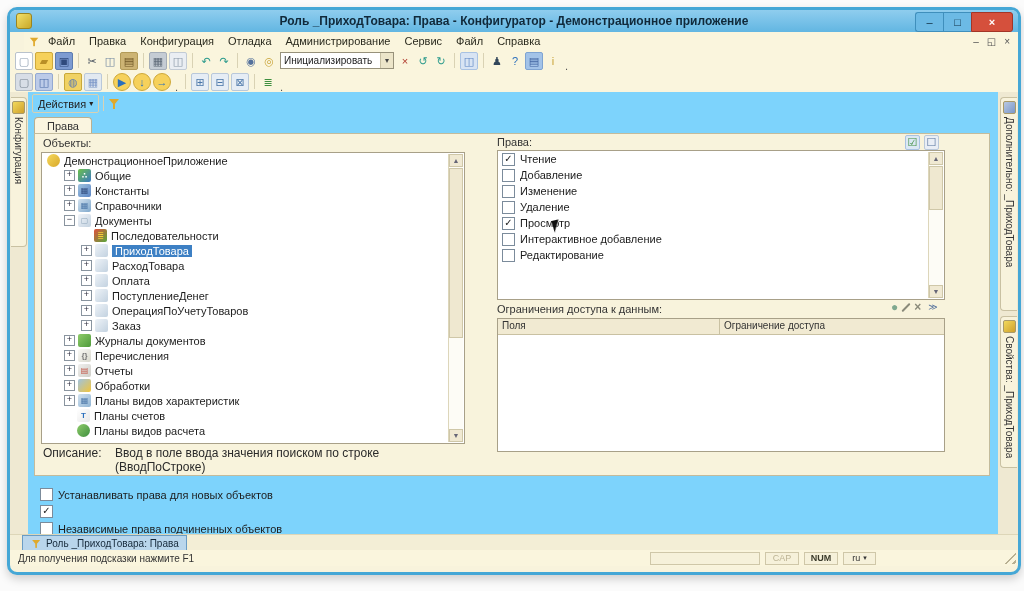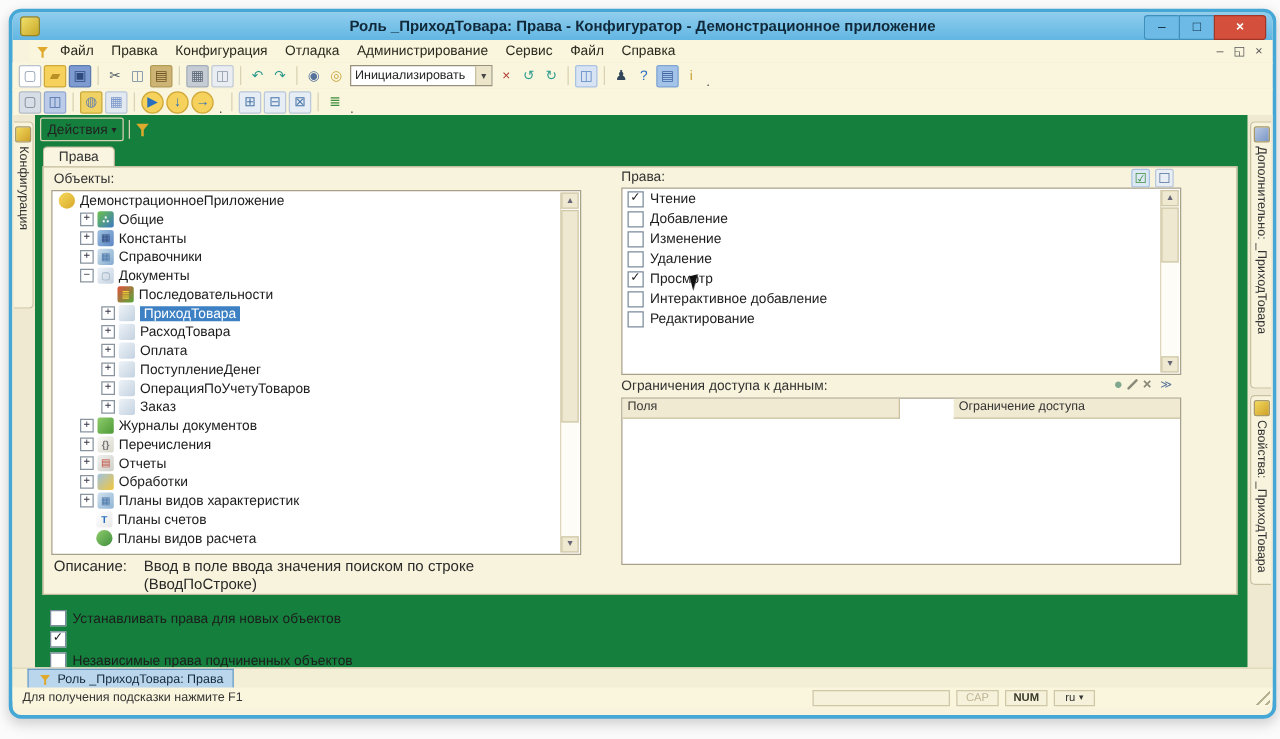--- a/index.html
+++ b/index.html
@@ -29,21 +29,21 @@
   
   .main{left:0;top:82px;right:0;height:442px;background:#f3eed6;}
   .strip{top:0;bottom:0;background:#efe9d2;}
   .lstrip{left:0;width:18px;} .rstrip{right:0;width:20px;}
   .vtab{display:flex;flex-direction:column;align-items:center;padding-top:3px;background:#f8f3dc;border:1px solid #c9c1a2;font-size:10px;color:#333;box-sizing:border-box;}
   .vtab span.vlabel{writing-mode:vertical-rl;margin-top:3px;white-space:nowrap;overflow:hidden;}
   .vtab .mini{width:11px;height:11px;border-radius:2px;flex:none;}
   .vtab-left{left:1px;top:5px;width:16px;height:150px;border-left:none;border-radius:0 4px 4px 0;}
   .vtab-r1{left:2px;top:5px;width:17px;height:214px;border-right:none;border-radius:4px 0 0 4px;}
   .vtab-r2{left:2px;top:224px;width:17px;height:152px;border-right:none;border-radius:4px 0 0 4px;}
-  .doc{left:18px;right:20px;top:0;bottom:0;background:#15803d;}
+  .doc{left:18px;right:20px;top:0;bottom:0;background:#7dd3fc;}
   
   .actions-row{left:4px;top:2px;height:19px;display:flex;align-items:center;gap:4px;}
   .actions-btn{display:inline-flex;align-items:center;gap:3px;height:17px;padding:0 5px;font-size:11px;color:#222;background:transparent;border:1px solid #d8d1b2;border-radius:2px;}
   .funnel{width:13px;height:13px;position:relative;display:inline-block;}
   .funnel::before{content:"";position:absolute;left:1px;top:2px;border-left:5px solid transparent;border-right:5px solid transparent;border-top:6px solid #dfa92c;}
   .funnel::after{content:"";position:absolute;left:5px;top:7px;width:2px;height:5px;background:#dfa92c;}
   .vsep{width:1px;height:15px;background:#d9d2b4;}
   
   .tabs-row{left:6px;top:22px;height:20px;display:flex;gap:3px;align-items:flex-end;}
   .tab{padding:2px 12px 2px;font-size:11px;color:#333;background:#eee7cb;border:1px solid #b9b092;border-bottom:none;border-radius:4px 4px 0 0;}
@@ -64,21 +64,21 @@
   .sb-btn{position:absolute;left:0;right:0;height:13px;background:#f0e9d2;border:1px solid #cfc7a8;color:#667;font-size:7px;line-height:11px;text-align:center;box-sizing:border-box;}
   .sb-up{top:0;} .sb-dn{bottom:0;}
   .sb-thumb{position:absolute;left:0;right:0;background:#efe8d0;border:1px solid #cfc7a8;box-sizing:border-box;}
   
   .rights{left:462px;top:16px;width:446px;height:148px;overflow:hidden;}
   .rrow{height:16px;display:flex;align-items:center;font-size:11px;color:#1c1c1c;}
   .cb{flex:none;width:11px;height:11px;border:1px solid #7b8b9b;background:#fff;margin:0 5px 0 4px;font-size:10px;line-height:10px;text-align:center;color:#1a1a1a;}
   .minibtn{width:13px;height:13px;display:inline-flex;align-items:center;justify-content:center;font-size:11px;border-radius:2px;}
   
   .restr-table{left:462px;top:184px;width:446px;height:132px;}
-  .th-row{display:flex;height:16px;gap:43px;}
+  .th-row{display:flex;height:16px;}
   .th{box-sizing:border-box;background:#f1ead2;border-right:1px solid #c9c1a2;border-bottom:1px solid #c9c1a2;font-size:10px;color:#333;padding:1px 4px;}
   
   .desc{left:8px;top:312px;font-size:12px;color:#2a2a2a;display:grid;grid-template-columns:58px auto;column-gap:14px;}
   
   .chkrow{left:8px;display:flex;align-items:center;font-size:11px;color:#1c1c1c;height:15px;}
   
   .wtabbar{left:0;top:524px;right:0;height:16px;background:#f3eed6;border-top:1px solid #ddd6b8;display:flex;align-items:center;}
   .wtab{display:inline-flex;align-items:center;gap:3px;margin-left:12px;height:15px;padding:0 7px;font-size:10px;color:#15293a;background:#b9d6ec;border:1px solid #6a9cc4;border-bottom:none;}
   .wtab .funnel{transform:scale(.8);}
   .statusbar{left:0;top:540px;right:0;height:16px;background:#faf5dd;display:flex;align-items:center;font-size:10px;color:#333;border-radius:0 0 6px 6px;}

